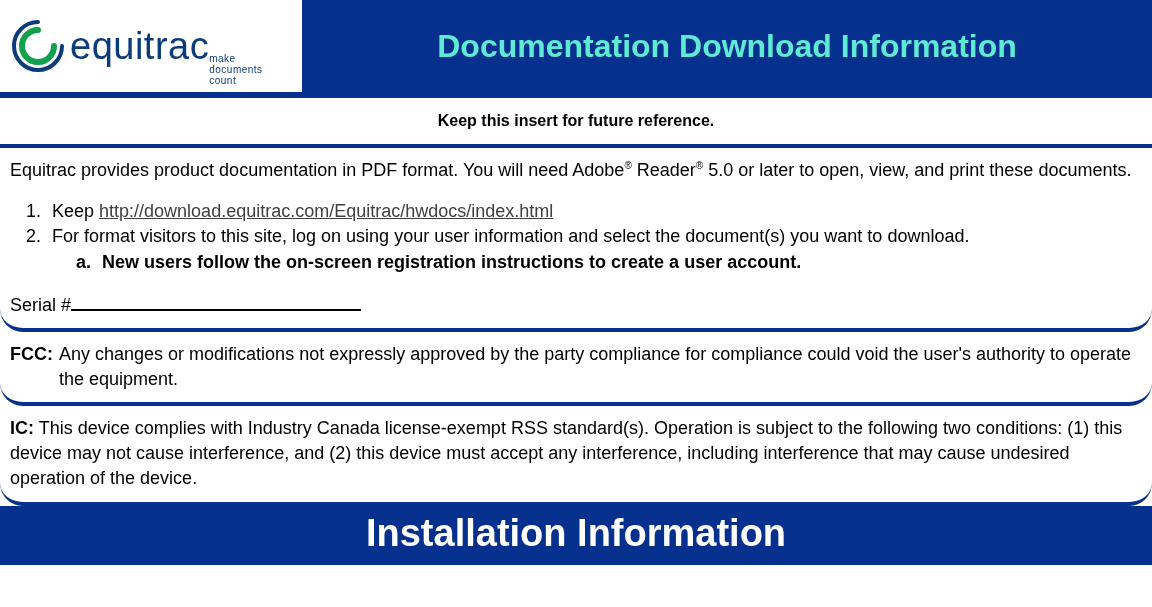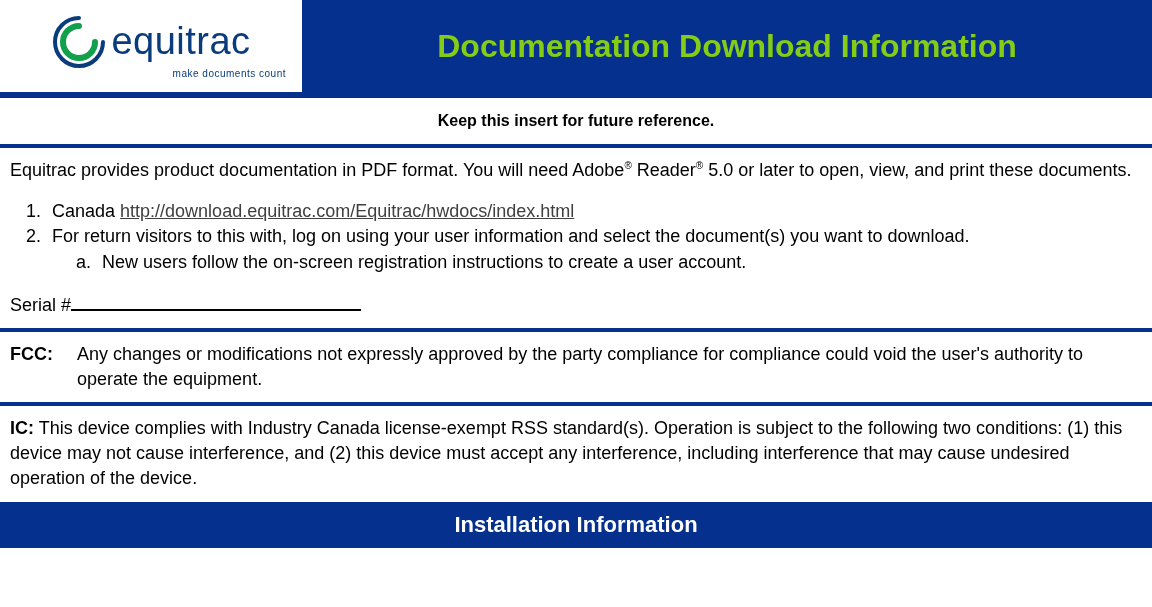--- a/index.html
+++ b/index.html
@@ -16,21 +16,21 @@
     background: #12a04d;
     border-bottom: 6px solid #06308d;
   }
   .logo-box {
     width: 302px;
     height: 92px;
     background: #fff;
     display: flex;
     align-items: center;
     justify-content: center;
-    flex-direction: column;
+    flex-direction: row;
     padding: 6px 10px;
   }
   .logo-row {
     display: flex;
     align-items: center;
     gap: 4px;
   }
   .logo-swoosh svg { display: block; }
   .logo-word {
     font-size: 38px;
@@ -43,21 +43,21 @@
     color: #0a3c7d;
     letter-spacing: 0.5px;
     margin-top: -2px;
     align-self: flex-end;
     padding-right: 6px;
   }
 
   .title-cell {
     flex: 1;
     background: #06308d;
-    color: #84cc16;
+    color: #5eead4;
     display: flex;
     align-items: center;
     justify-content: center;
     font-size: 32px;
     font-weight: 700;
   }
 
   .banner {
     background: #fff;
     text-align: center;
@@ -66,66 +66,68 @@
     padding: 14px 0;
     border-bottom: 4px solid #06308d;
   }
 
   .section {
     background: #fff;
     padding: 10px 10px;
     font-size: 18px;
     line-height: 1.4;
     border-bottom: 4px solid #06308d;
+    border-radius: 23px;
   }
 
   .section a {
     color: #404040;
     text-decoration: underline;
   }
 
   .ol1 {
     list-style: decimal;
     padding-left: 36px;
     margin-top: 16px;
   }
   .ol1 > li { padding-left: 6px; }
   .sublist {
     list-style: lower-alpha;
     padding-left: 44px;
+    font-weight: bold;
   }
   .sublist > li { padding-left: 6px; }
 
   .serial-row {
     margin-top: 16px;
     display: flex;
     align-items: baseline;
     gap: 0;
     flex-wrap: wrap;
   }
   .serial-line {
     display: inline-block;
     border-bottom: 2px solid #000;
     width: 290px;
     height: 1.1em;
   }
 
   .fcc-line {
     display: flex;
-    gap: 24px;
+    gap: 6px;
   }
   .fcc-label { font-weight: 700; white-space: nowrap; }
 
   .sup { vertical-align: super; font-size: 10px; }
 
   .footer-title {
     background: #06308d;
     color: #fff;
     text-align: center;
-    font-size: 22px;
+    font-size: 38px;
     font-weight: 700;
     padding: 6px 0 10px 0;
   }
 </style>
 </head>
 <body>
 
 <div class="container">
 
   <div class="header-row">
@@ -145,24 +147,24 @@
   </div>
 
   <div class="banner">Keep this insert for future reference.</div>
 
   <div class="section">
     <p>
       <span>Equitrac provides product documentation in PDF format. You will need Adobe</span><span class="sup">®</span><span> Reader</span><span class="sup">®</span><span> 5.0 or later to open, view, and print these documents.</span>
     </p>
     <ol class="ol1">
       <li>
-        <span>Canada </span><a href="#">http://download.equitrac.com/Equitrac/hwdocs/index.html</a>
+        <span>Keep </span><a href="#">http://download.equitrac.com/Equitrac/hwdocs/index.html</a>
       </li>
       <li>
-        <span>For return visitors to this with, log on using your user information and select the document(s) you want to download.</span>
+        <span>For format visitors to this site, log on using your user information and select the document(s) you want to download.</span>
         <ol class="sublist">
           <li>New users follow the on-screen registration instructions to create a user account.</li>
         </ol>
       </li>
     </ol>
     <div class="serial-row">
       <span>Serial # </span>
       <span class="serial-line"></span>
     </div>
   </div>

